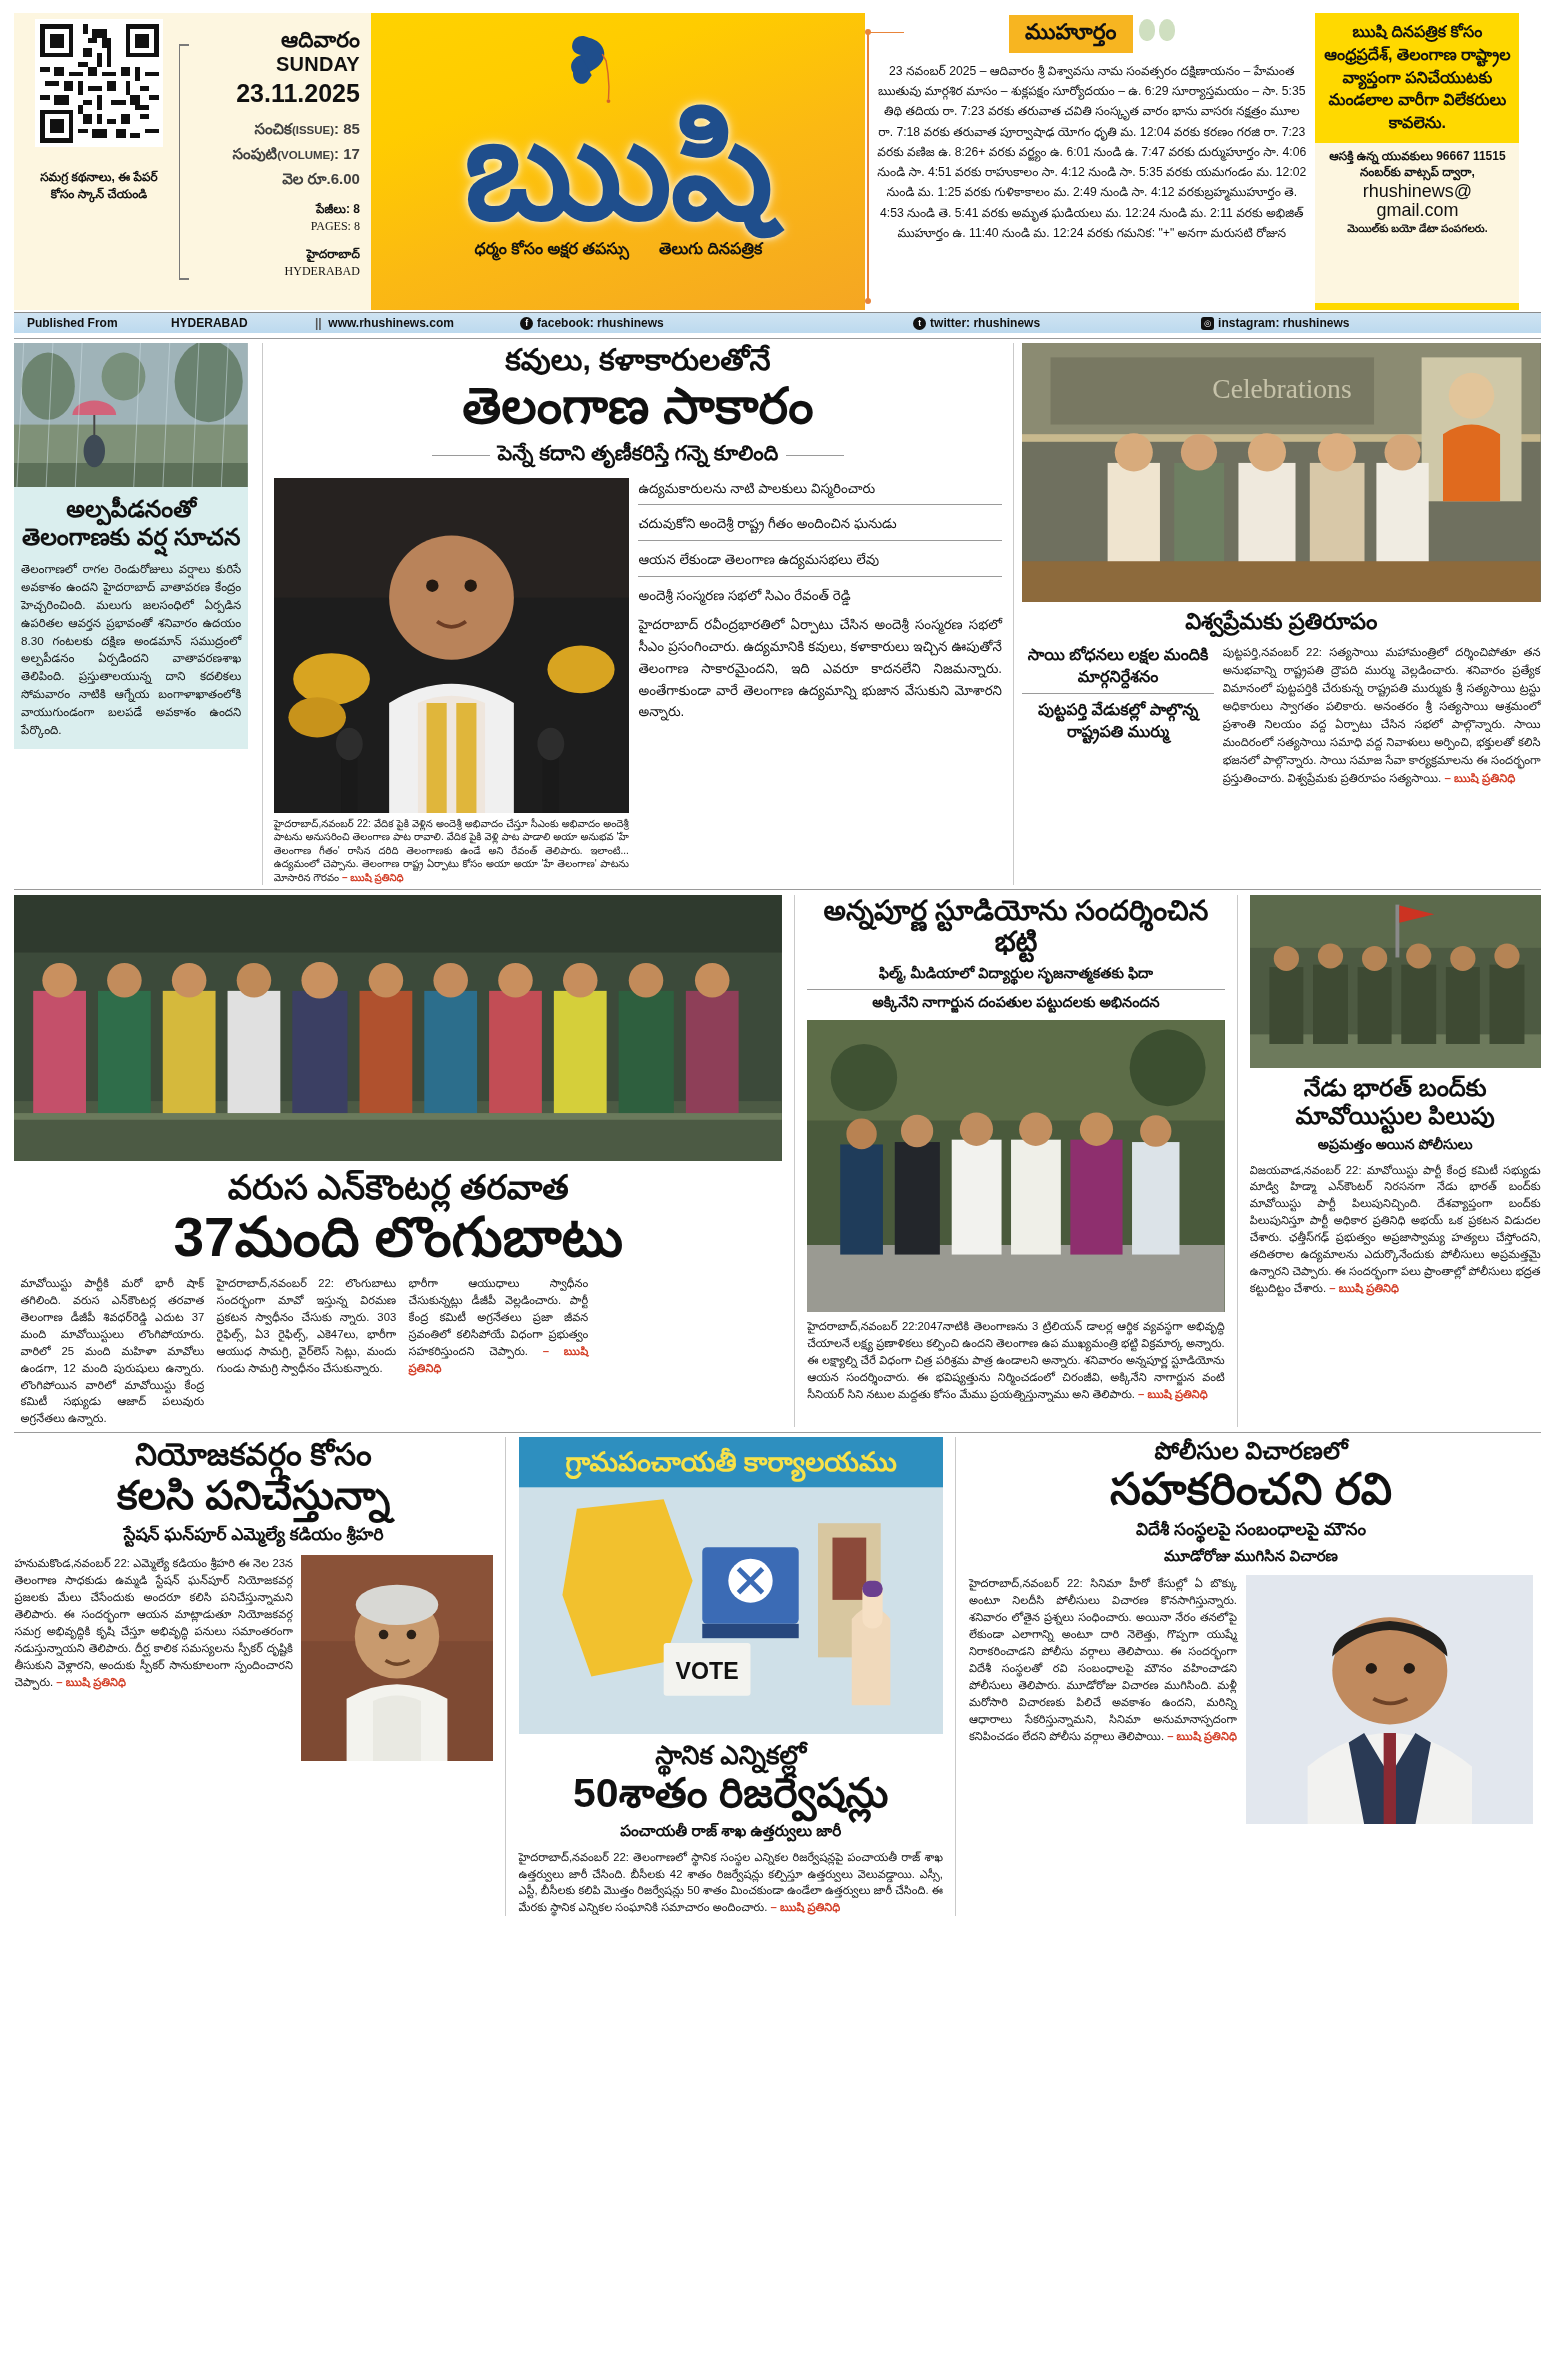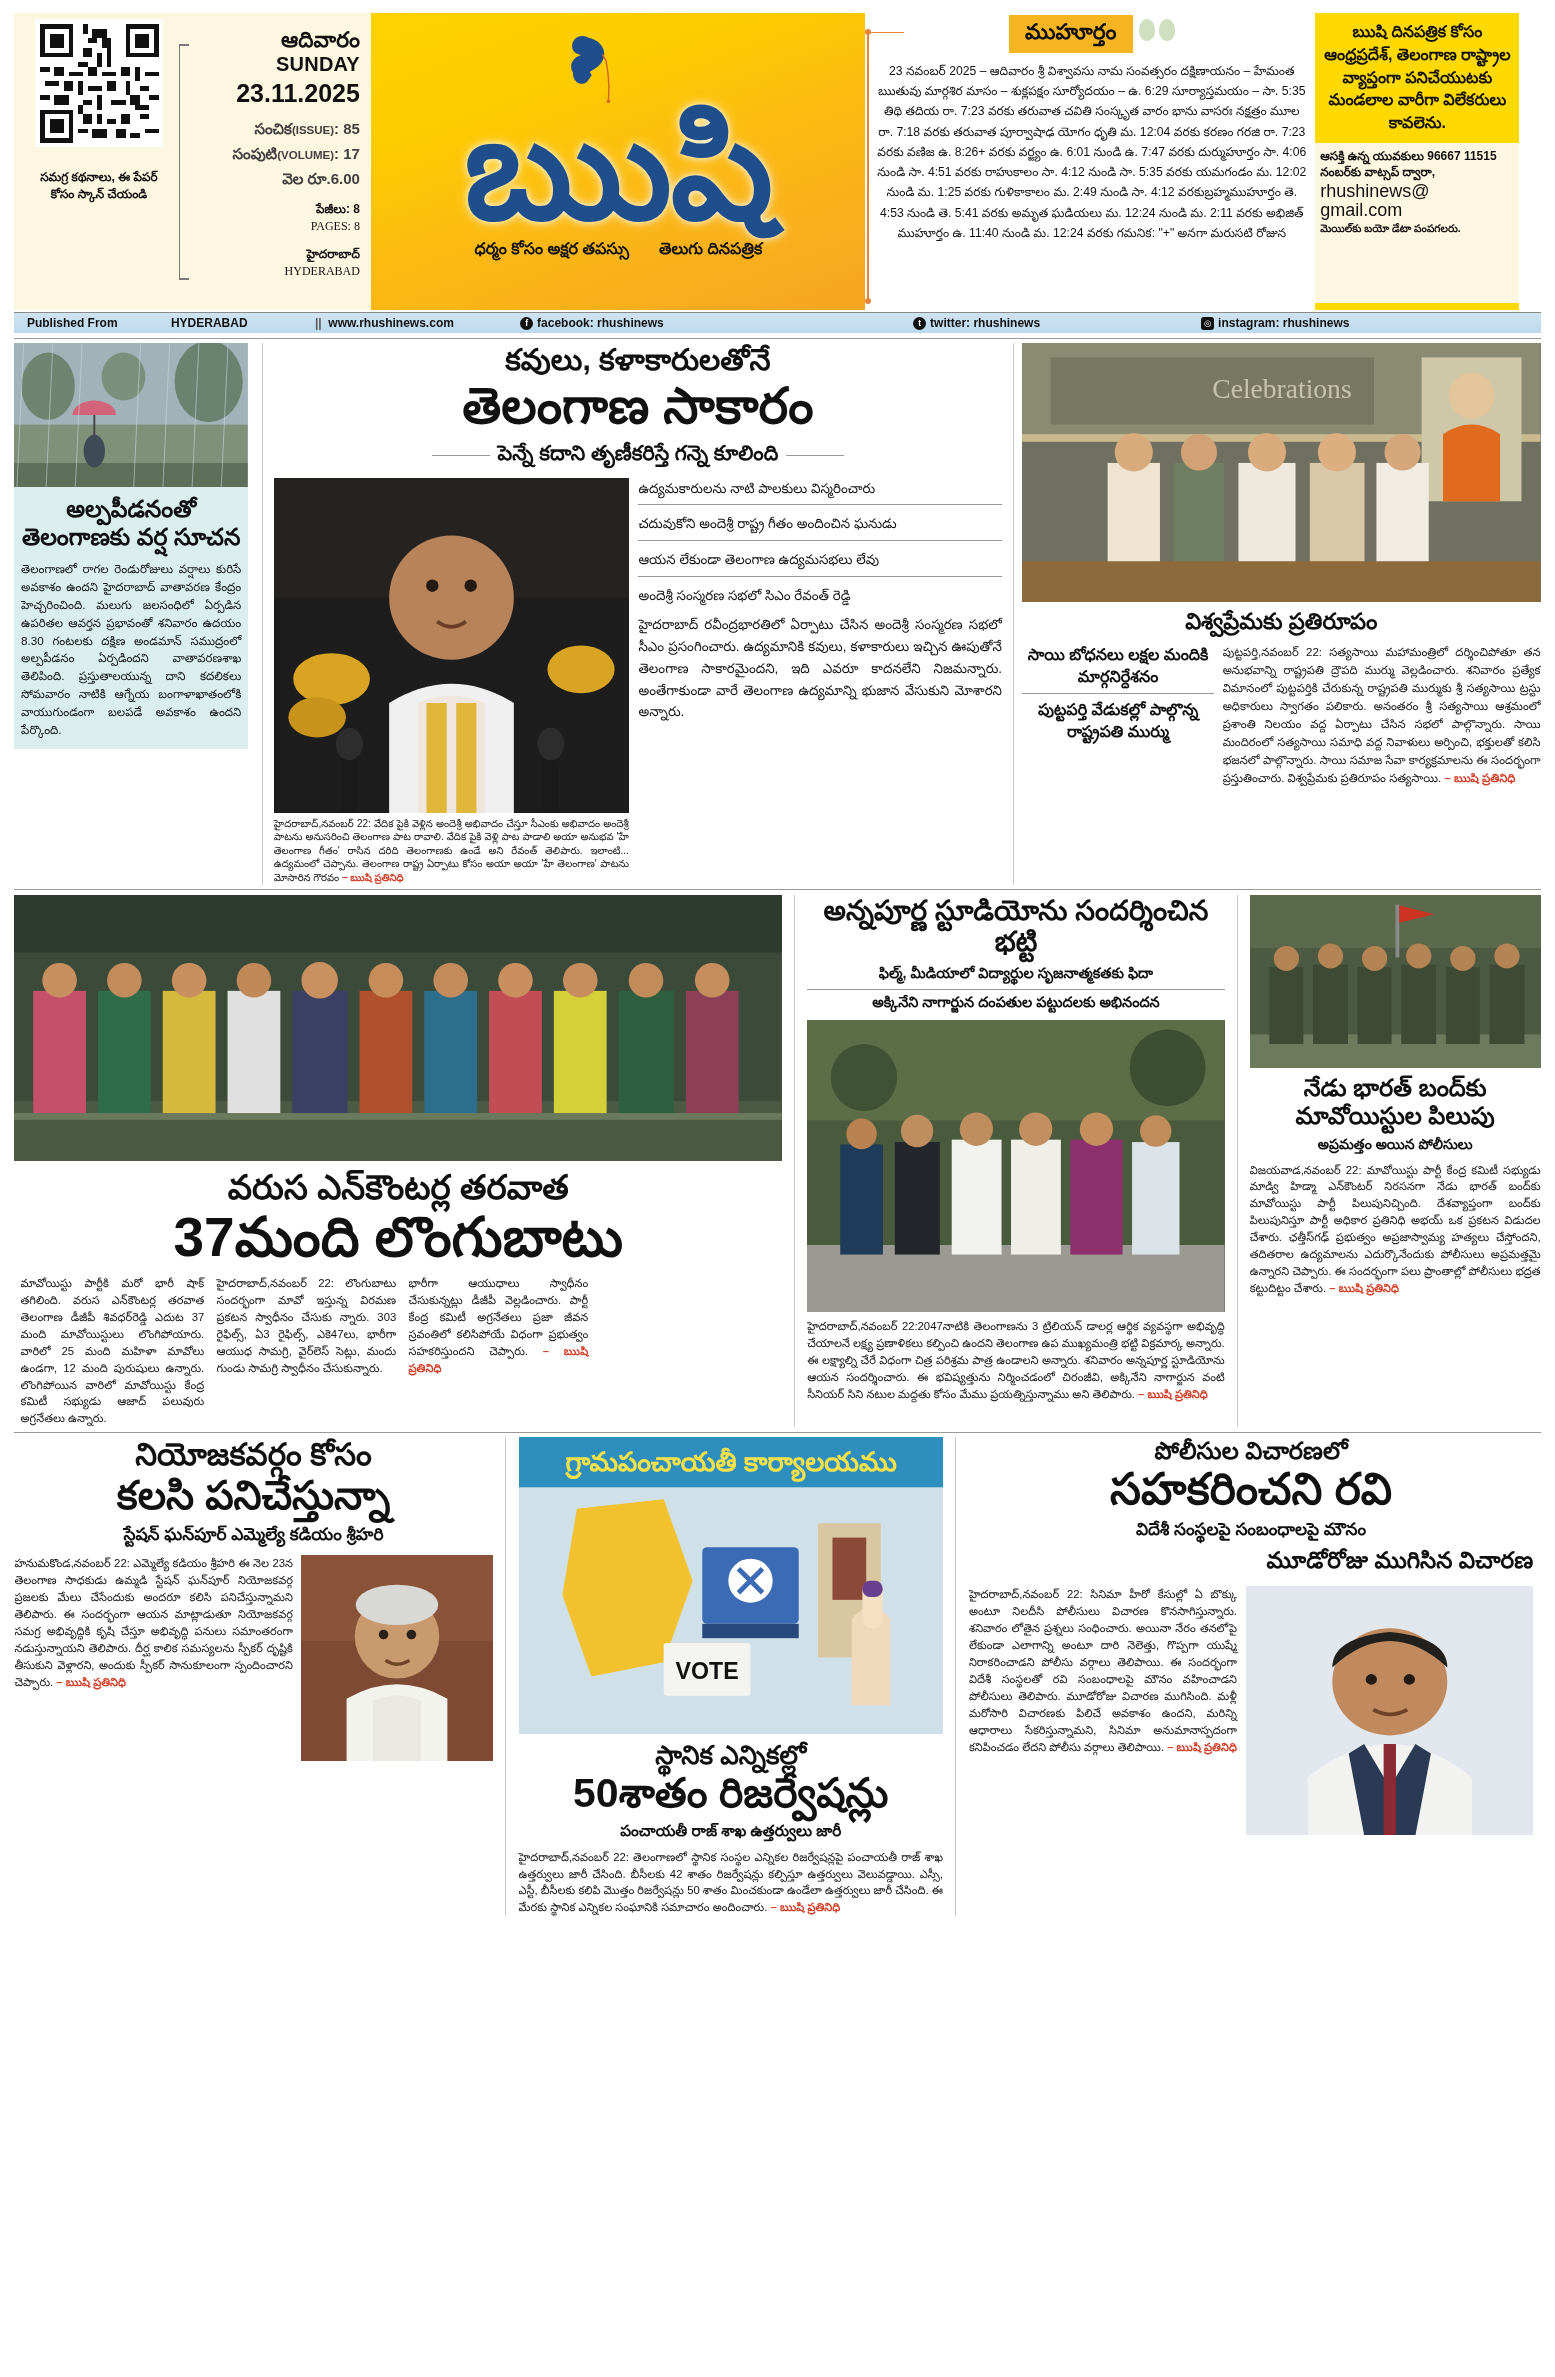--- a/index.html
+++ b/index.html
@@ -52,21 +52,21 @@
   .qm { width: 16px; height: 22px; background: #cfdfc0; border-radius: 50% 50% 45% 45%; }
   .muh-body { margin-top: 7.7px; font-size: 12.2px; line-height: 1.66; text-align: center; color:#111; font-weight: 500;}
   .muh-rail { position:absolute; left: 1.9px; top: 19px; bottom: 8.6px; width: 1.4px; background:#e8843a;}
   .muh-rail:before, .muh-rail:after { content:""; position:absolute; left:-2.4px; width:6.2px; height:6.2px; border-radius:50%; background:#e8843a;}
   .muh-rail:before{top:-2.9px;} .muh-rail:after{bottom:-2.9px;}
   .muh-rail-h { position:absolute; left: 1.9px; top: 19px; height:1.4px; width: 37px; background:#e8843a;}
 
   .mh-ad { width: 204px; display:flex; flex-direction:column; }
   .ad-yellow { background:#ffd900; padding: 8.6px 6.7px; text-align:center; flex: 0 0 auto;}
   .ad-yellow p { font-size: 16px; font-weight: bold; line-height: 1.42; color:#111; }
-  .ad-cream { background:#fdf6e0; padding: 4.8px 4.8px 5.8px; flex:1;}
+  .ad-cream { background:#fdf6e0; padding: 4.8px 4.8px 5.8px; text-align:center; flex:1;}
   .ad-cream .l1 { font-size: 12px; font-weight: bold; line-height:1.34; color:#111;}
   .ad-cream .mail { font-size: 18px; line-height: 1.06; color:#111; margin: 1.9px 0 1.4px;}
   .ad-cream .l2 { font-size: 10.5px; font-weight: bold; color:#111;}
   .ad-strip { height: 6.7px; background:#ffd900; }
 
   
   .socialbar { margin-top: 2.9px; height: 21px; background: linear-gradient(#cfe3f2,#bcd9ee);
     border-top: 1.4px solid #8a8a8a; display:flex; align-items:center; font-size: 12px; color:#111; padding-left: 12.5px; font-weight: 600;}
   .socialbar .seg { display:flex; align-items:center; }
   .sb-pub { width: 144px; }
@@ -154,21 +154,21 @@
   .b3m-photo { width:100%; height: 297px; background:#cfe0e8;}
   .b3m-head1 { font-size: 26px; font-weight:bold; text-align:center; line-height:1.14; margin-top: 6.7px; color:#111;}
   .b3m-head2 { font-size: 41px; font-weight:bold; text-align:center; line-height:1.06; margin-top: 1px; color:#111;}
   .b3m-sub { font-size: 15.3px; font-weight:bold; text-align:center; margin-top: 6.7px; color:#111;}
   .b3m-text { font-size: 11.3px; line-height:1.5; text-align:justify; margin-top: 5.8px; color:#111;}
 
   .b3-right { width: 570px; padding-left: 5.8px;}
   .b3r-kicker { font-size: 24px; font-weight:bold; text-align:center; line-height:1.14; color:#111;}
   .b3r-big { font-size: 44px; font-weight:bold; text-align:center; line-height:1.06; margin-top: 1px; color:#111;}
   .b3r-sub1 { font-size: 17px; font-weight:bold; text-align:center; margin-top: 7.7px; color:#111;}
-  .b3r-sub2 { font-size: 23px; font-weight:bold; text-align:right; margin-top: 3.8px; color:#111;}
+  .b3r-sub2 { font-size: 15px; font-weight:bold; text-align:center; margin-top: 3.8px; color:#111;}
   .b3r-flex { display:flex; margin-top: 7.7px; gap: 8.6px;}
   .b3r-text { width: 268px; font-size: 11.3px; line-height:1.5; text-align:justify; color:#111;}
   .b3r-photo { flex:1; height: 249px; background:#c8cfd8; align-self:flex-end;}
 
   
   .ph-fill { width:100%; height:100%; }
   .endnote { color:#d4412a; font-weight:bold; }
 </style>
 </head>
 <body>

